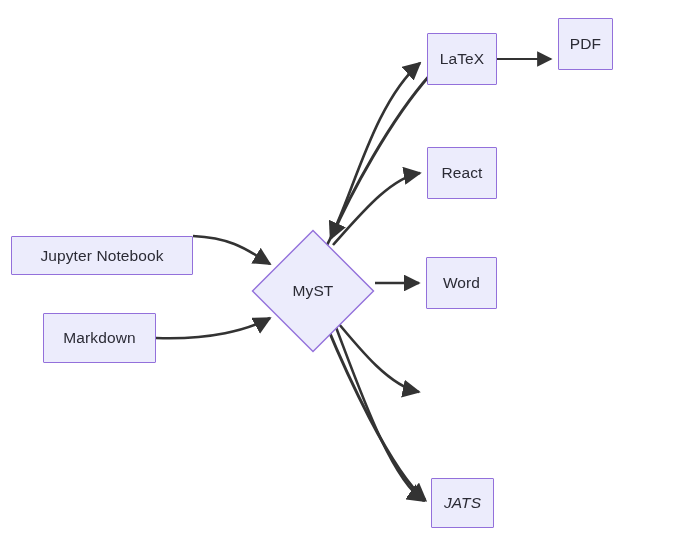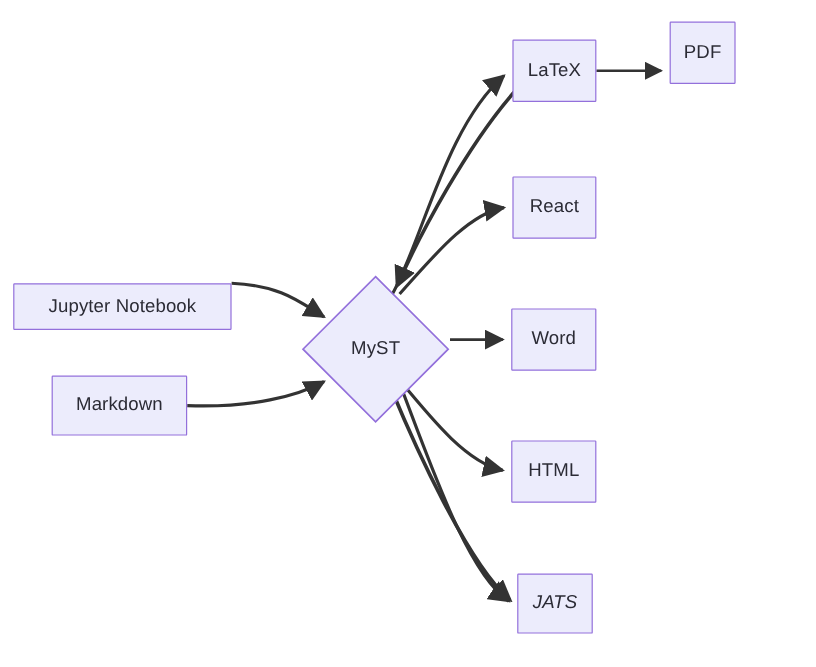--- a/index.html
+++ b/index.html
@@ -144,22 +144,19 @@
     </div>
 
     <div class="node" style="left:427px; top:147px; width:70px; height:52px;">
       <span class="node-label">React</span>
     </div>
 
     <div class="node" style="left:426px; top:257px; width:71px; height:52px;">
       <span class="node-label">Word</span>
     </div>
 
-    <div class="node" style="left:426px; top:367px; width:71px; height:52px;">
-      <span class="node-label">HTML</span>
-    </div>
 
     <div class="node" style="left:431px; top:478px; width:63px; height:50px;font-style:italic;">
       <span class="node-label">JATS</span>
     </div>
 
   </div>
 </div>
 
 </body></html>

